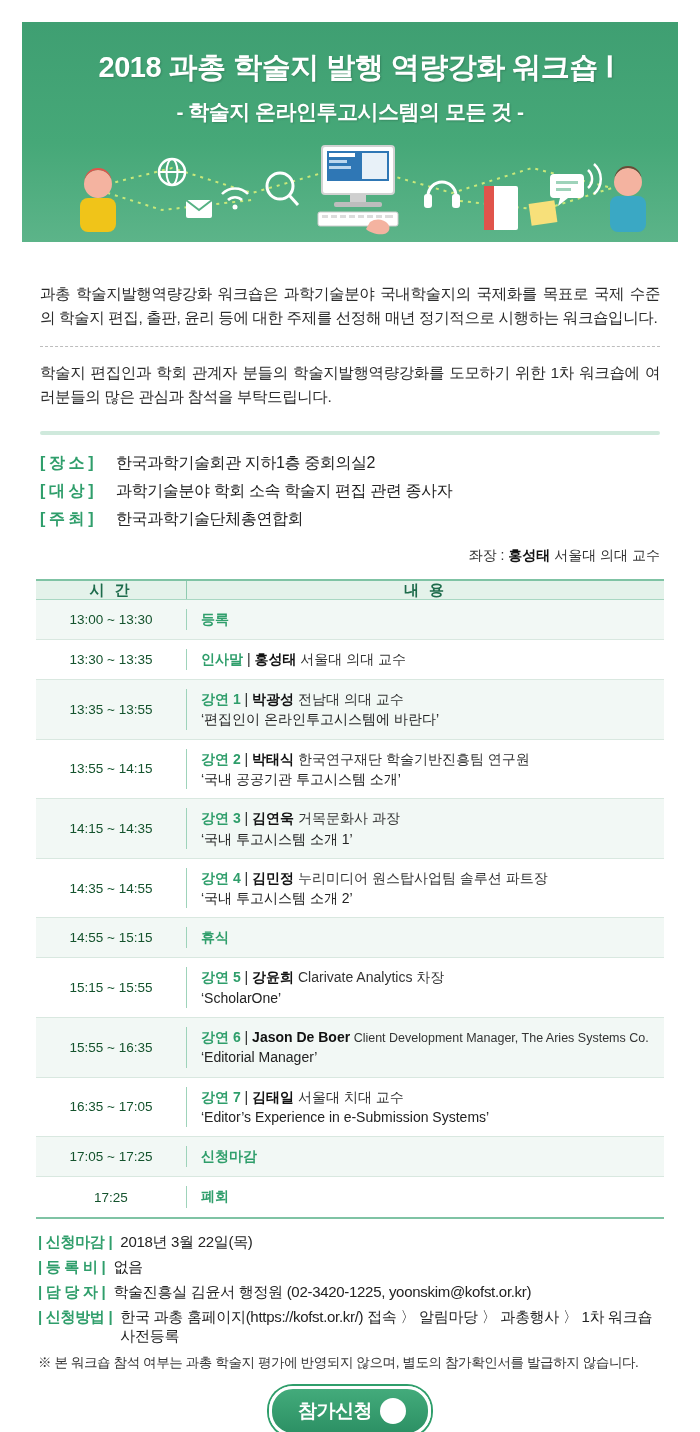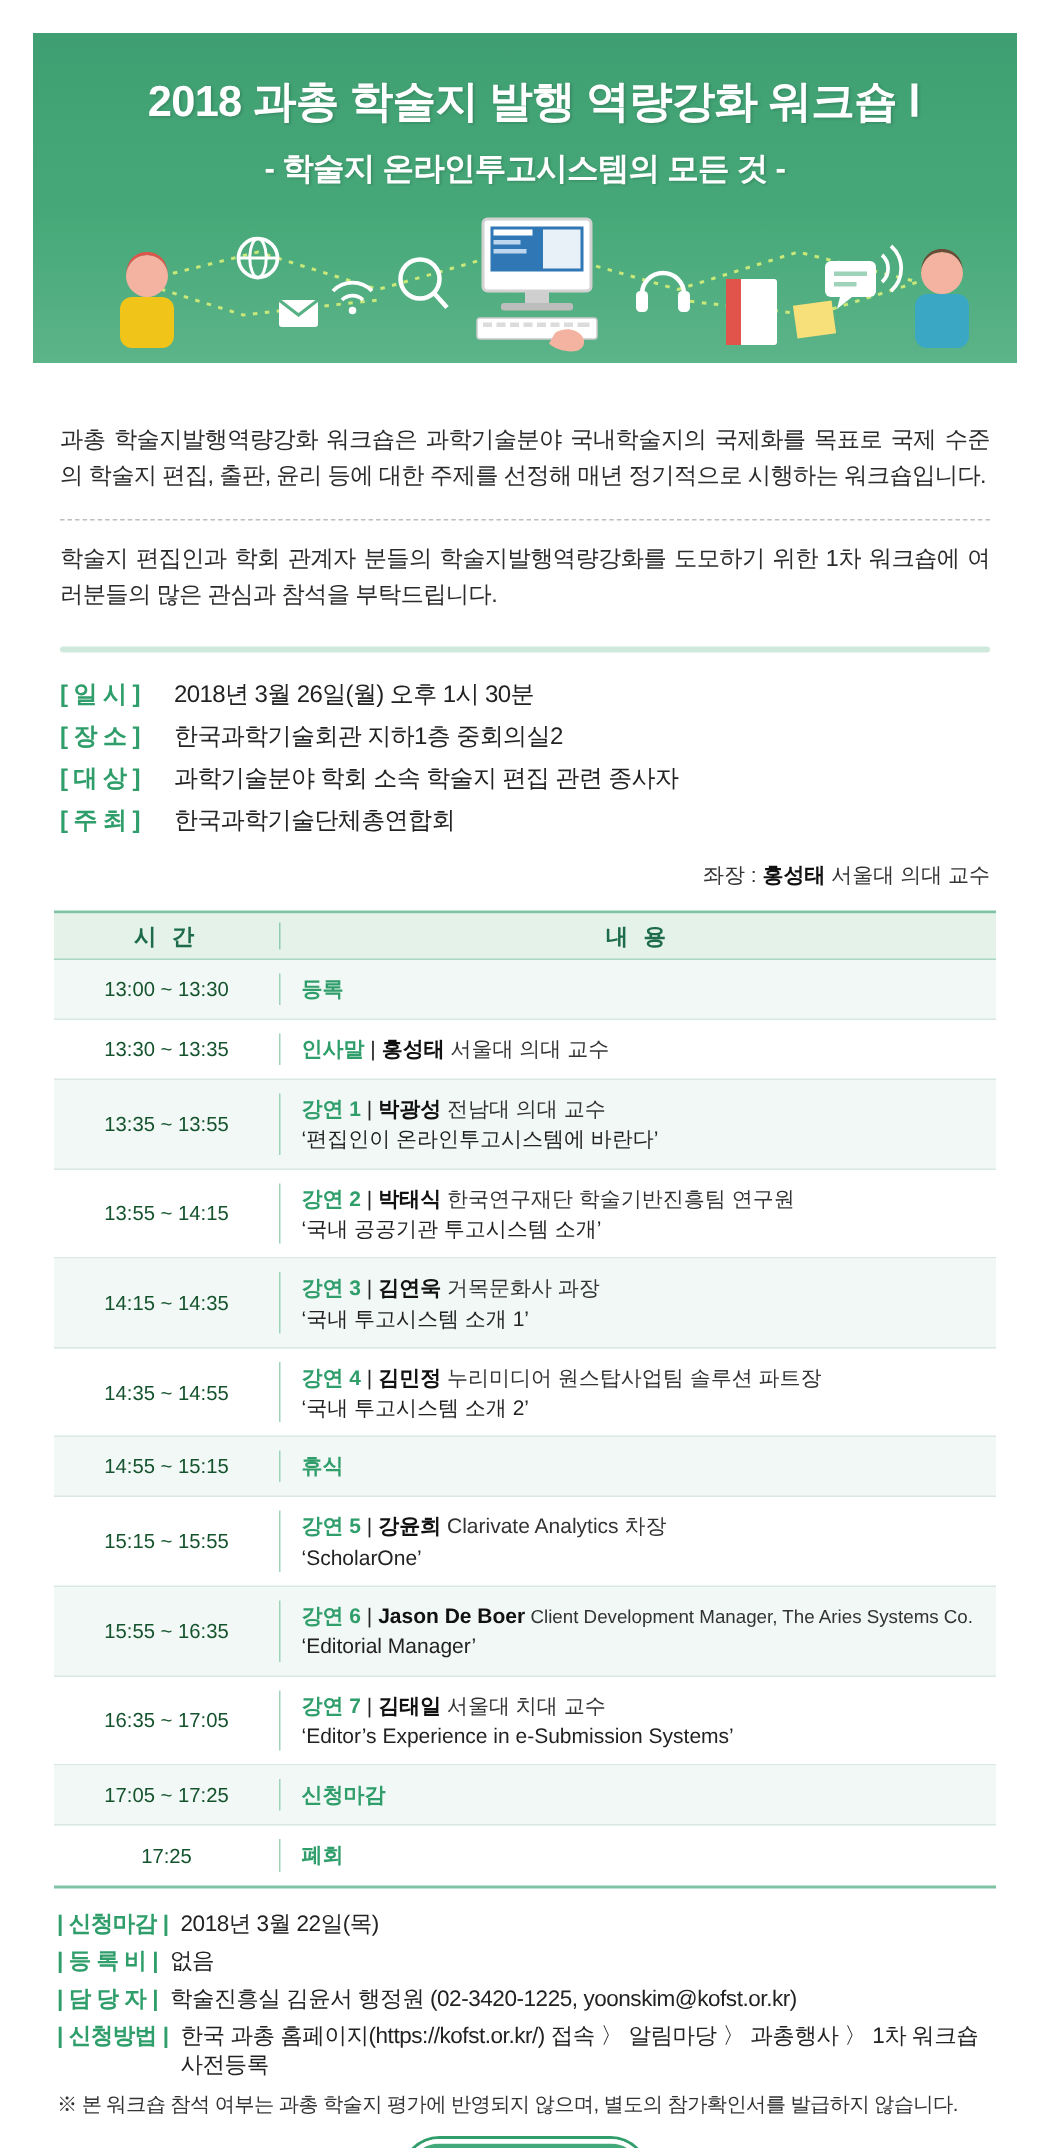--- a/index.html
+++ b/index.html
@@ -100,21 +100,21 @@
   .chair b { color: #111; }
   
   .tbl {
     margin: 4px 14px 0 14px;
     border-top: 2px solid #7fc3a4;
     border-bottom: 2px solid #7fc3a4;
   }
   .thead {
     display: flex;
     background: #e4f2ea;
-    height: 31px;
+    height: 19px;
     align-items: center;
     border-bottom: 1px solid #a9d7c2;
   }
   .th-time {
     width: 150px;
     text-align: center;
     font-size: 15px;
     font-weight: bold;
     color: #1d6b4b;
     letter-spacing: 3px;
@@ -327,24 +327,20 @@
 
   <div class="intro">
     <p class="p1">과총 학술지발행역량강화 워크숍은 과학기술분야 국내학술지의 국제화를 목표로 국제 수준의 학술지 편집, 출판, 윤리 등에 대한 주제를 선정해 매년 정기적으로 시행하는 워크숍입니다.</p>
     <div class="divider-dash"></div>
     <p>학술지 편집인과 학회 관계자 분들의 학술지발행역량강화를 도모하기 위한 1차 워크숍에 여러분들의 많은 관심과 참석을 부탁드립니다.</p>
     <div class="green-rule"></div>
   </div>
 
   <div class="info">
     <div class="info-row">
-      <span class="info-label">[ 일  시 ]</span>
-      <span class="info-value">2018년 3월 26일(월) 오후 1시 30분</span>
-    </div>
-    <div class="info-row">
       <span class="info-label">[ 장  소 ]</span>
       <span class="info-value">한국과학기술회관 지하1층 중회의실2</span>
     </div>
     <div class="info-row">
       <span class="info-label">[ 대  상 ]</span>
       <span class="info-value">과학기술분야 학회 소속 학술지 편집 관련 종사자</span>
     </div>
     <div class="info-row">
       <span class="info-label">[ 주  최 ]</span>
       <span class="info-value">한국과학기술단체총연합회</span>

